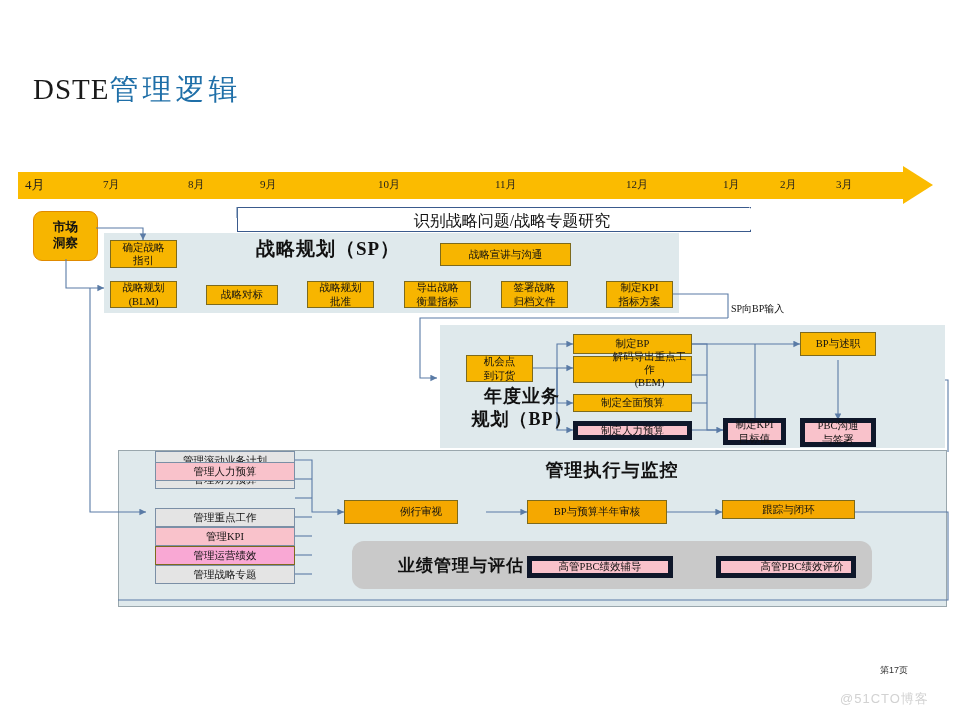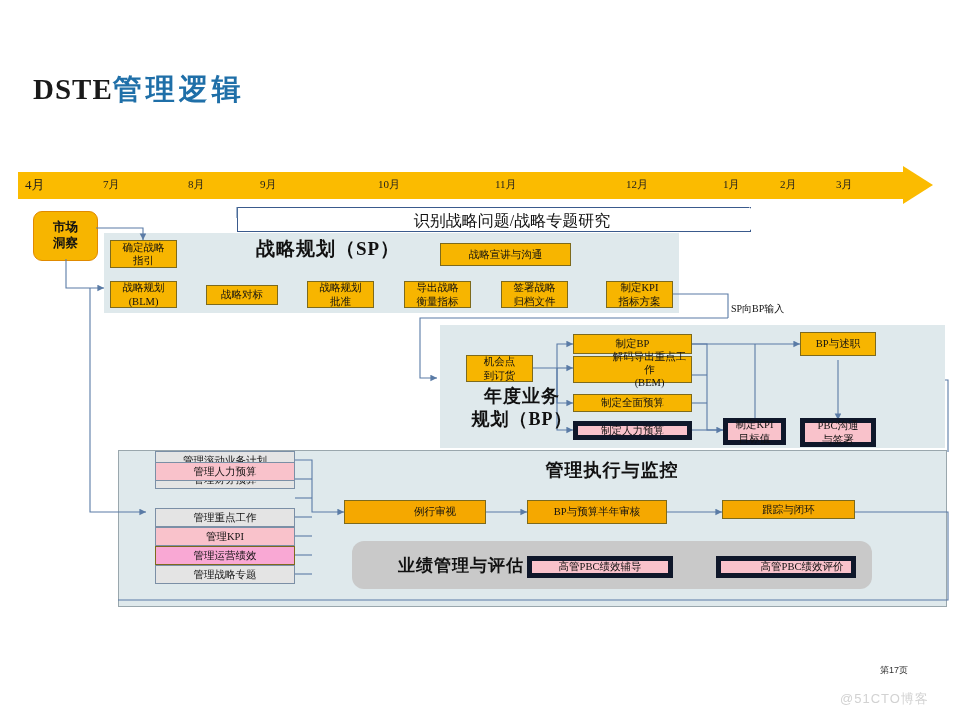--- a/index.html
+++ b/index.html
@@ -8,21 +8,21 @@
     background:#ffffff;
     font-family:"Liberation Serif","DejaVu Serif",serif;
     position:relative;
     overflow:hidden;
   }
   #slide{position:absolute;left:0;top:0;width:960px;height:720px;}
 
   
   .title{
     position:absolute;left:33px;top:70px;
-    font-size:29px;font-weight:bold;letter-spacing:1px;
+    font-size:29px;font-weight:normal;letter-spacing:1px;
     white-space:nowrap;
   }
   .title .lat{color:#1a1a1a;font-family:"Liberation Serif",serif;}
   .title .cjk{color:#1f6fa8;letter-spacing:4px;}
 
   
   .timeline{
     position:absolute;left:18px;top:172px;width:885px;height:27px;
     background:#FBBB00;
   }
@@ -256,21 +256,21 @@
   <div class="listrow g" style="top:451px;">管理滚动业务计划</div>
   <div class="listrow g" style="top:470px;">管理财务预算</div>
   <div class="listrow p" style="top:462px;">管理人力预算</div>
   <div class="listrow g" style="top:508px;">管理重点工作</div>
   <div class="listrow p" style="top:527px;">管理KPI</div>
   <div class="listrow y" style="top:546px;">管理运营绩效</div>
   <div class="listrow g" style="top:565px;">管理战略专题</div>
 
   <div class="panel-title exec-title">管理执行与监控</div>
 
-  <div class="box amber" style="left:344px;top:500px;width:142px;height:24px;padding-left:40px;">例行审视</div>
+  <div class="box amber" style="left:344px;top:500px;width:114px;height:24px;padding-left:40px;">例行审视</div>
   <div class="box amber" style="left:527px;top:500px;width:140px;height:24px;">BP与预算半年审核</div>
   <div class="box amber" style="left:722px;top:500px;width:133px;height:19px;">跟踪与闭环</div>
 
   <div class="perfpanel"></div>
   <div class="perf-title">业绩管理与评估</div>
   <div class="box pink" style="left:527px;top:556px;width:146px;height:22px;">高管PBC绩效辅导</div>
   <div class="box pink" style="left:716px;top:556px;width:140px;height:22px;padding-left:32px;">高管PBC绩效评价</div>
 
   <div class="pagenum">第17页</div>
   <div class="watermark">@51CTO博客</div>

